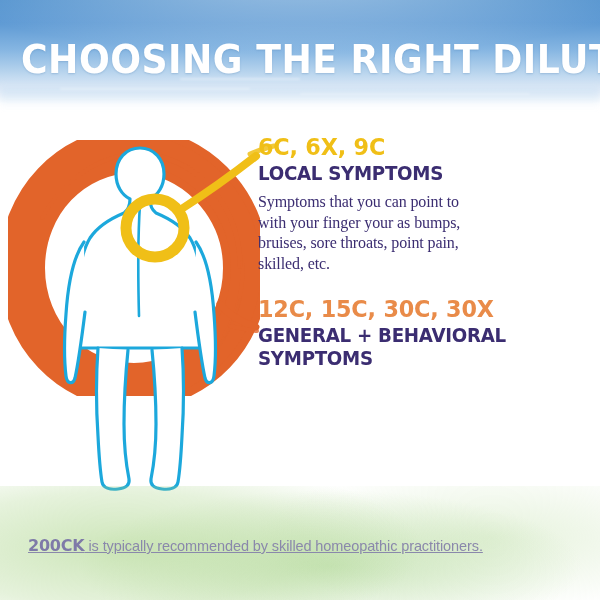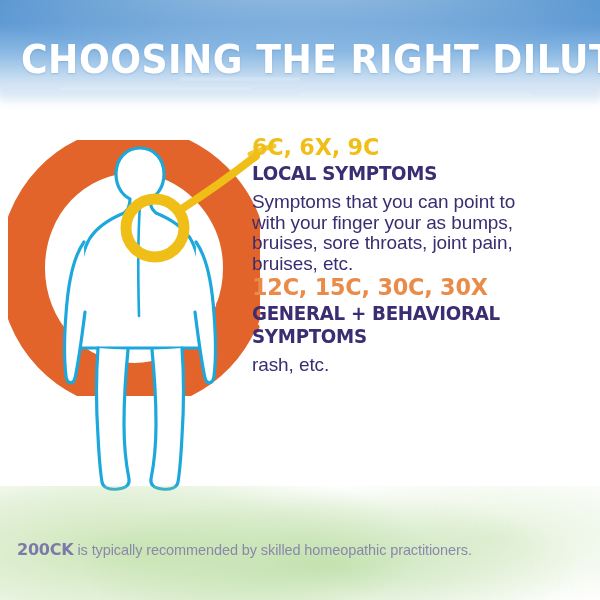--- a/index.html
+++ b/index.html
@@ -46,54 +46,56 @@
 
   
   .marker-wrap{position:absolute;left:110px;top:140px;width:180px;height:130px;}
   .marker-wrap svg{display:block;width:100%;height:100%;}
 
   
   .dash-wrap{position:absolute;left:216px;top:300px;width:46px;height:42px;}
   .dash-wrap svg{display:block;width:100%;height:100%;}
 
   
-  .content{position:absolute;left:252px;top:134px;width:330px;}
+  .content{position:absolute;left:258px;top:134px;width:330px;}
   .block{margin:0;}
-  .block + .block{}
+  .block + .block{margin-top:22px;}
   .dose{
     font-family:"DejaVu Sans", sans-serif;
     font-weight:700;font-size:23px;line-height:26px;letter-spacing:-.2px;
     margin:0 0 2px 0;transform:scaleX(.97);transform-origin:left center;
   }
   .dose.yellow{color:#f0bf17;}
   .dose.orange{color:#e98b49;}
   .subhead{
     font-family:"DejaVu Sans", sans-serif;
     font-weight:700;font-size:19px;line-height:23px;letter-spacing:-.3px;
     color:#3b2d71;margin:0 0 7px 0;transform:scaleX(.96);transform-origin:left center;
   }
   .desc{
-    font-size:19px;line-height:20.5px;color:#3b2d71;margin:0;
+    font-size:16px;line-height:20.5px;color:#3b2d71;margin:0;
     letter-spacing:-.1px;
+    font-family:Liberation Serif, serif;
   }
   .desc .line{display:block;}
 
   
   .footer-wash{
     position:absolute;left:0;top:486px;width:600px;height:114px;
     background:
       radial-gradient(70% 110% at 20% 55%, rgba(164,209,128,.55) 0%, rgba(164,209,128,.28) 45%, rgba(164,209,128,0) 72%),
       radial-gradient(60% 95% at 55% 70%, rgba(150,203,118,.45) 0%, rgba(150,203,118,0) 70%),
       radial-gradient(55% 90% at 82% 45%, rgba(176,215,145,.32) 0%, rgba(176,215,145,0) 72%);
     filter:blur(.4px);
   }
   .footer-note{
-    position:absolute;left:17px;top:538px;width:560px;
-    font-size:14.5px;line-height:24px;color:#8a88ab;letter-spacing:-.1px;
+    position:absolute;left:28px;top:538px;width:560px;
+    font-size:14.5px;line-height:16px;color:#8a88ab;letter-spacing:-.1px;
     white-space:nowrap;
+    text-decoration:underline;
   }
   .footer-note .strong{
     font-family:"DejaVu Sans", sans-serif;
     font-weight:700;color:#7e7aa8;font-size:16px;letter-spacing:-.2px;
   }
 </style>
 </head>
 <body>
 
 <div class="canvas">
@@ -168,33 +170,32 @@
   </div>
 
   <div class="content">
 
     <div class="block">
       <div class="dose yellow">6C, 6X, 9C</div>
       <div class="subhead">LOCAL SYMPTOMS</div>
       <div class="desc">
         <span class="line">Symptoms that you can point to</span>
         <span class="line">with your finger your as bumps,</span>
-        <span class="line">bruises, sore throats, joint pain,</span>
-        <span class="line">bruises, etc.</span>
+        <span class="line">bruises, sore throats, point pain,</span>
+        <span class="line">skilled, etc.</span>
       </div>
     </div>
 
     <div class="block">
       <div class="dose orange">12C, 15C, 30C, 30X</div>
       <div class="subhead">
         <span class="line">GENERAL +</span>
         <span class="line">BEHAVIORAL SYMPTOMS</span>
       </div>
       <div class="desc">
-        <span class="line">rash, etc.</span>
       </div>
     </div>
 
   </div>
 
   <div class="footer-wash"></div>
   <div class="footer-note"><span class="strong">200CK</span><span> is typically recommended by skilled homeopathic practitioners.</span></div>
 
 </div>
 

